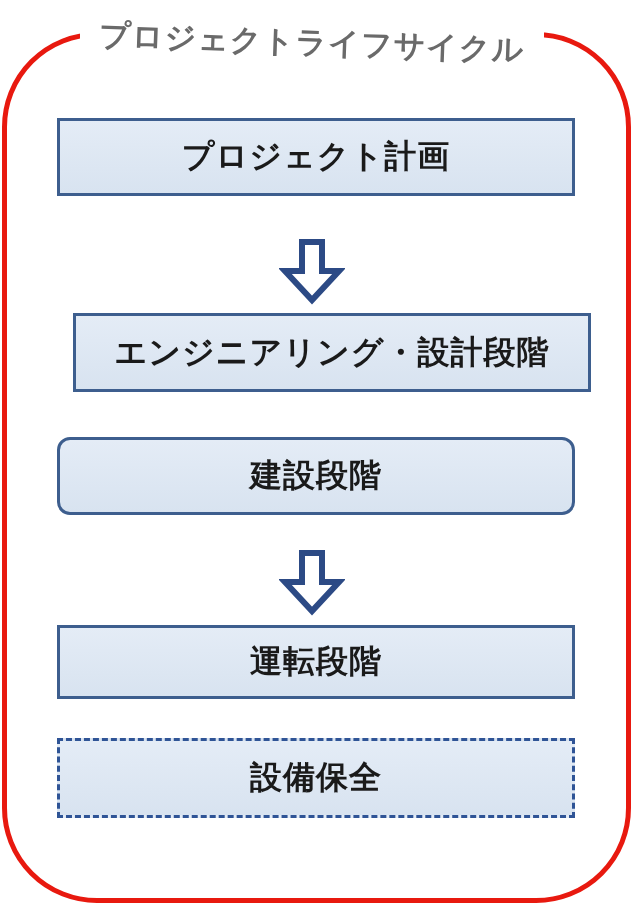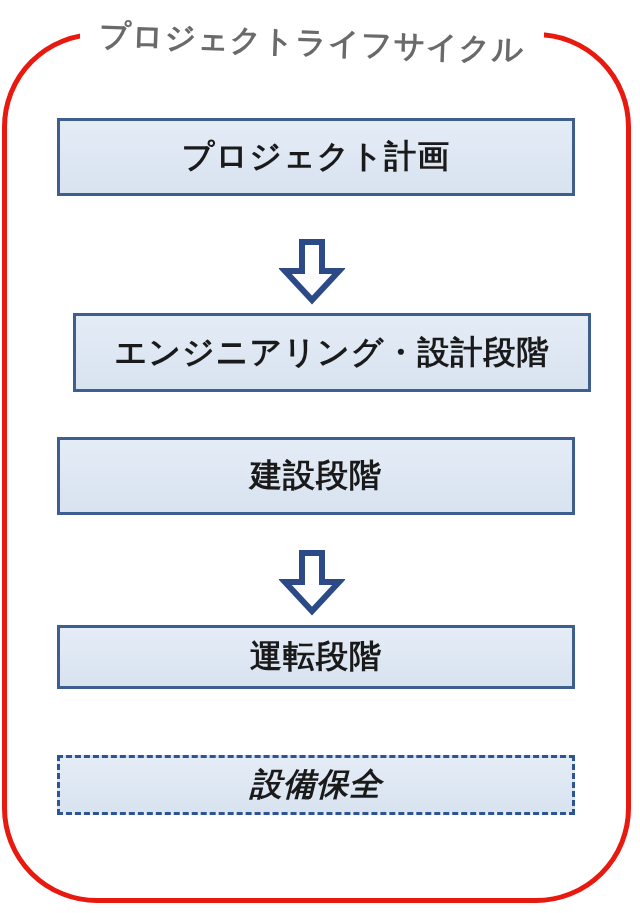--- a/index.html
+++ b/index.html
@@ -66,23 +66,23 @@
   }
   .stage-label {
     font-size: 32px;
     font-weight: 600;
     color: #1a1a1a;
     letter-spacing: 1px;
     white-space: nowrap;
   }
   .box-1 { top: 118px; height: 78px; }
   .box-2 { top: 313px; height: 79px; margin-left: 16px; }
-  .box-3 { top: 437px; height: 78px; }
-  .box-4 { top: 625px; height: 64px; justify-content: center; }
-  .box-5 { top: 755px; height: 60px; font-style: italic; }
+  .box-3 { top: 437px; height: 78px; border-radius: 13px; }
+  .box-4 { top: 625px; height: 74px; justify-content: center; }
+  .box-5 { top: 738px; height: 80px; }
   
   .down-arrow {
     position: absolute;
     left: 279px;
     width: 66px;
     height: 68px;
     z-index: 3;
   }
   .arrow-1 { top: 237px; }
   .arrow-2 { top: 548px; }

